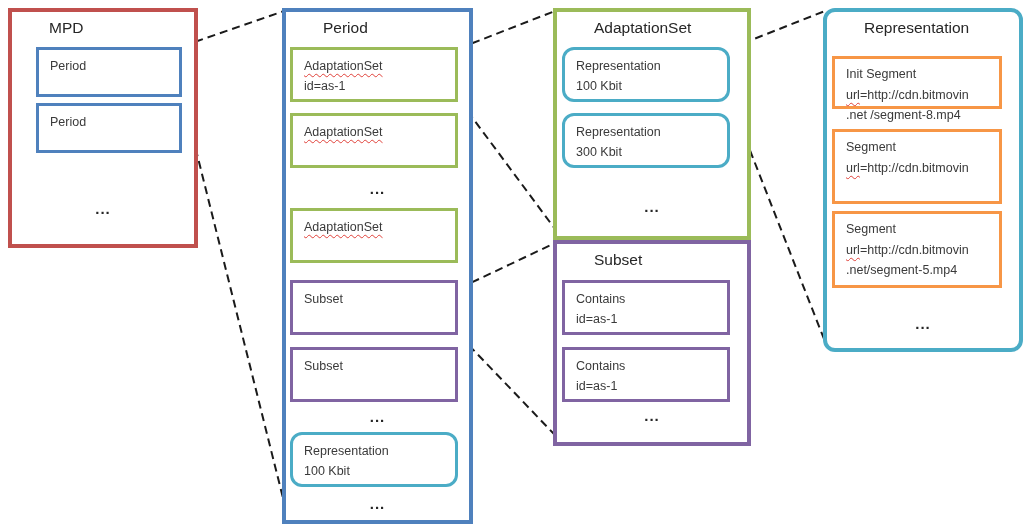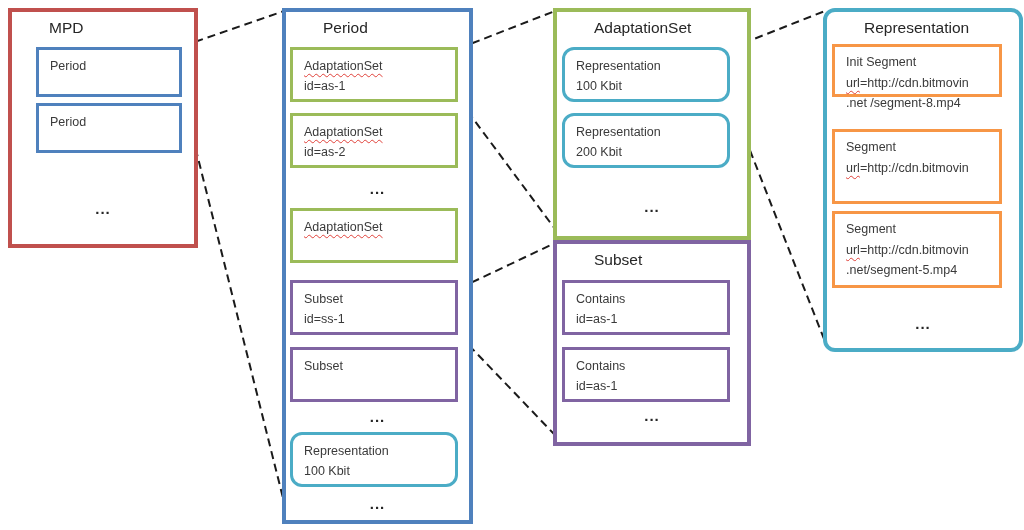--- a/index.html
+++ b/index.html
@@ -76,30 +76,28 @@
 
   <div class="big c-blue" style="left:282px; top:8px; width:183px; height:508px;">
     <div class="big-title">Period</div>
 
     <div class="item c-green" style="left:4px; top:35px; width:168px; height:55px;">
       <span class="wavy">AdaptationSet</span>
       <span class="line2">id=as-1</span>
     </div>
     <div class="item c-green" style="left:4px; top:101px; width:168px; height:55px;">
       <span class="wavy">AdaptationSet</span>
-      <span class="line2">id=as-2</span>
     </div>
     <div class="dots" style="top:168px;">...</div>
     <div class="item c-green" style="left:4px; top:196px; width:168px; height:55px;">
       <span class="wavy">AdaptationSet</span>
     </div>
 
     <div class="item c-purple" style="left:4px; top:268px; width:168px; height:55px;">
       <span>Subset</span>
-      <span class="line2">id=ss-1</span>
     </div>
     <div class="item c-purple" style="left:4px; top:335px; width:168px; height:55px;">
       <span>Subset</span>
     </div>
     <div class="dots" style="top:396px;">...</div>
 
     <div class="item c-cyan" style="left:4px; top:420px; width:168px; height:55px;">
       <span>Representation</span>
       <span class="line2">100 Kbit</span>
     </div>
@@ -107,42 +105,42 @@
   </div>
 
   <div class="big c-green" style="left:553px; top:8px; width:190px; height:224px;">
     <div class="big-title">AdaptationSet</div>
     <div class="item c-cyan" style="left:5px; top:35px; width:168px; height:55px;">
       <span>Representation</span>
       <span class="line2">100 Kbit</span>
     </div>
     <div class="item c-cyan" style="left:5px; top:101px; width:168px; height:55px;">
       <span>Representation</span>
-      <span class="line2">200 Kbit</span>
+      <span class="line2">300 Kbit</span>
     </div>
     <div class="dots" style="top:186px;">...</div>
   </div>
 
   <div class="big c-purple" style="left:553px; top:240px; width:190px; height:198px;">
     <div class="big-title">Subset</div>
     <div class="item c-purple" style="left:5px; top:36px; width:168px; height:55px;">
       <span>Contains</span>
       <span class="line2">id=as-1</span>
     </div>
     <div class="item c-purple" style="left:5px; top:103px; width:168px; height:55px;">
       <span>Contains</span>
       <span class="line2">id=as-1</span>
     </div>
     <div class="dots" style="top:163px;">...</div>
   </div>
 
   <div class="big c-cyan" style="left:823px; top:8px; width:192px; height:336px;">
     <div class="big-title">Representation</div>
 
-    <div class="item seg c-orange" style="left:5px; top:32px; width:170px; height:53px;">
+    <div class="item seg c-orange" style="left:5px; top:44px; width:170px; height:53px;">
       <span>Init Segment</span>
       <span class="line2"><span class="wavy">url</span><span>=http://cdn.bitmovin</span></span>
       <span class="line2">.net /segment-8.mp4</span>
     </div>
 
     <div class="item seg c-orange" style="left:5px; top:117px; width:170px; height:75px;">
       <span>Segment</span>
       <span class="line2"><span class="wavy">url</span><span>=http://cdn.bitmovin</span></span>
     </div>
 

